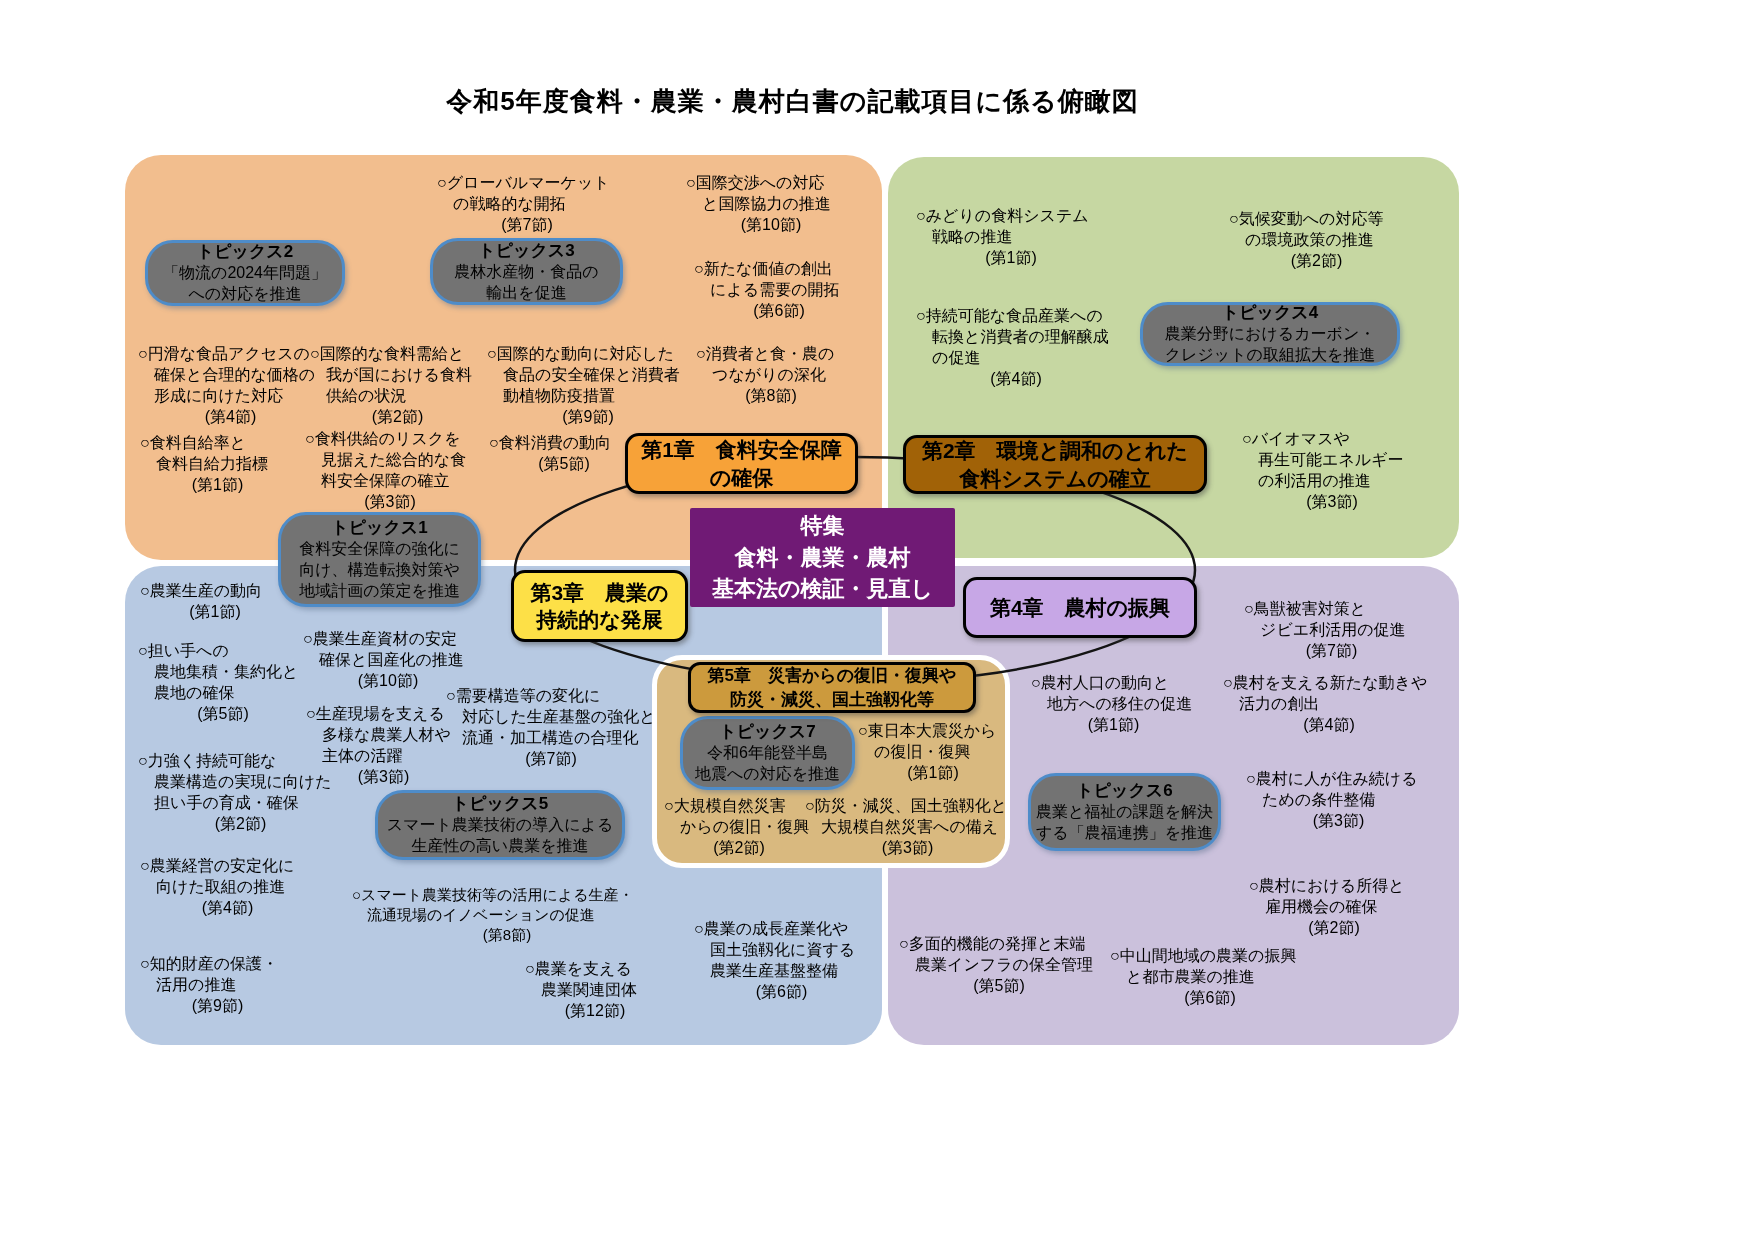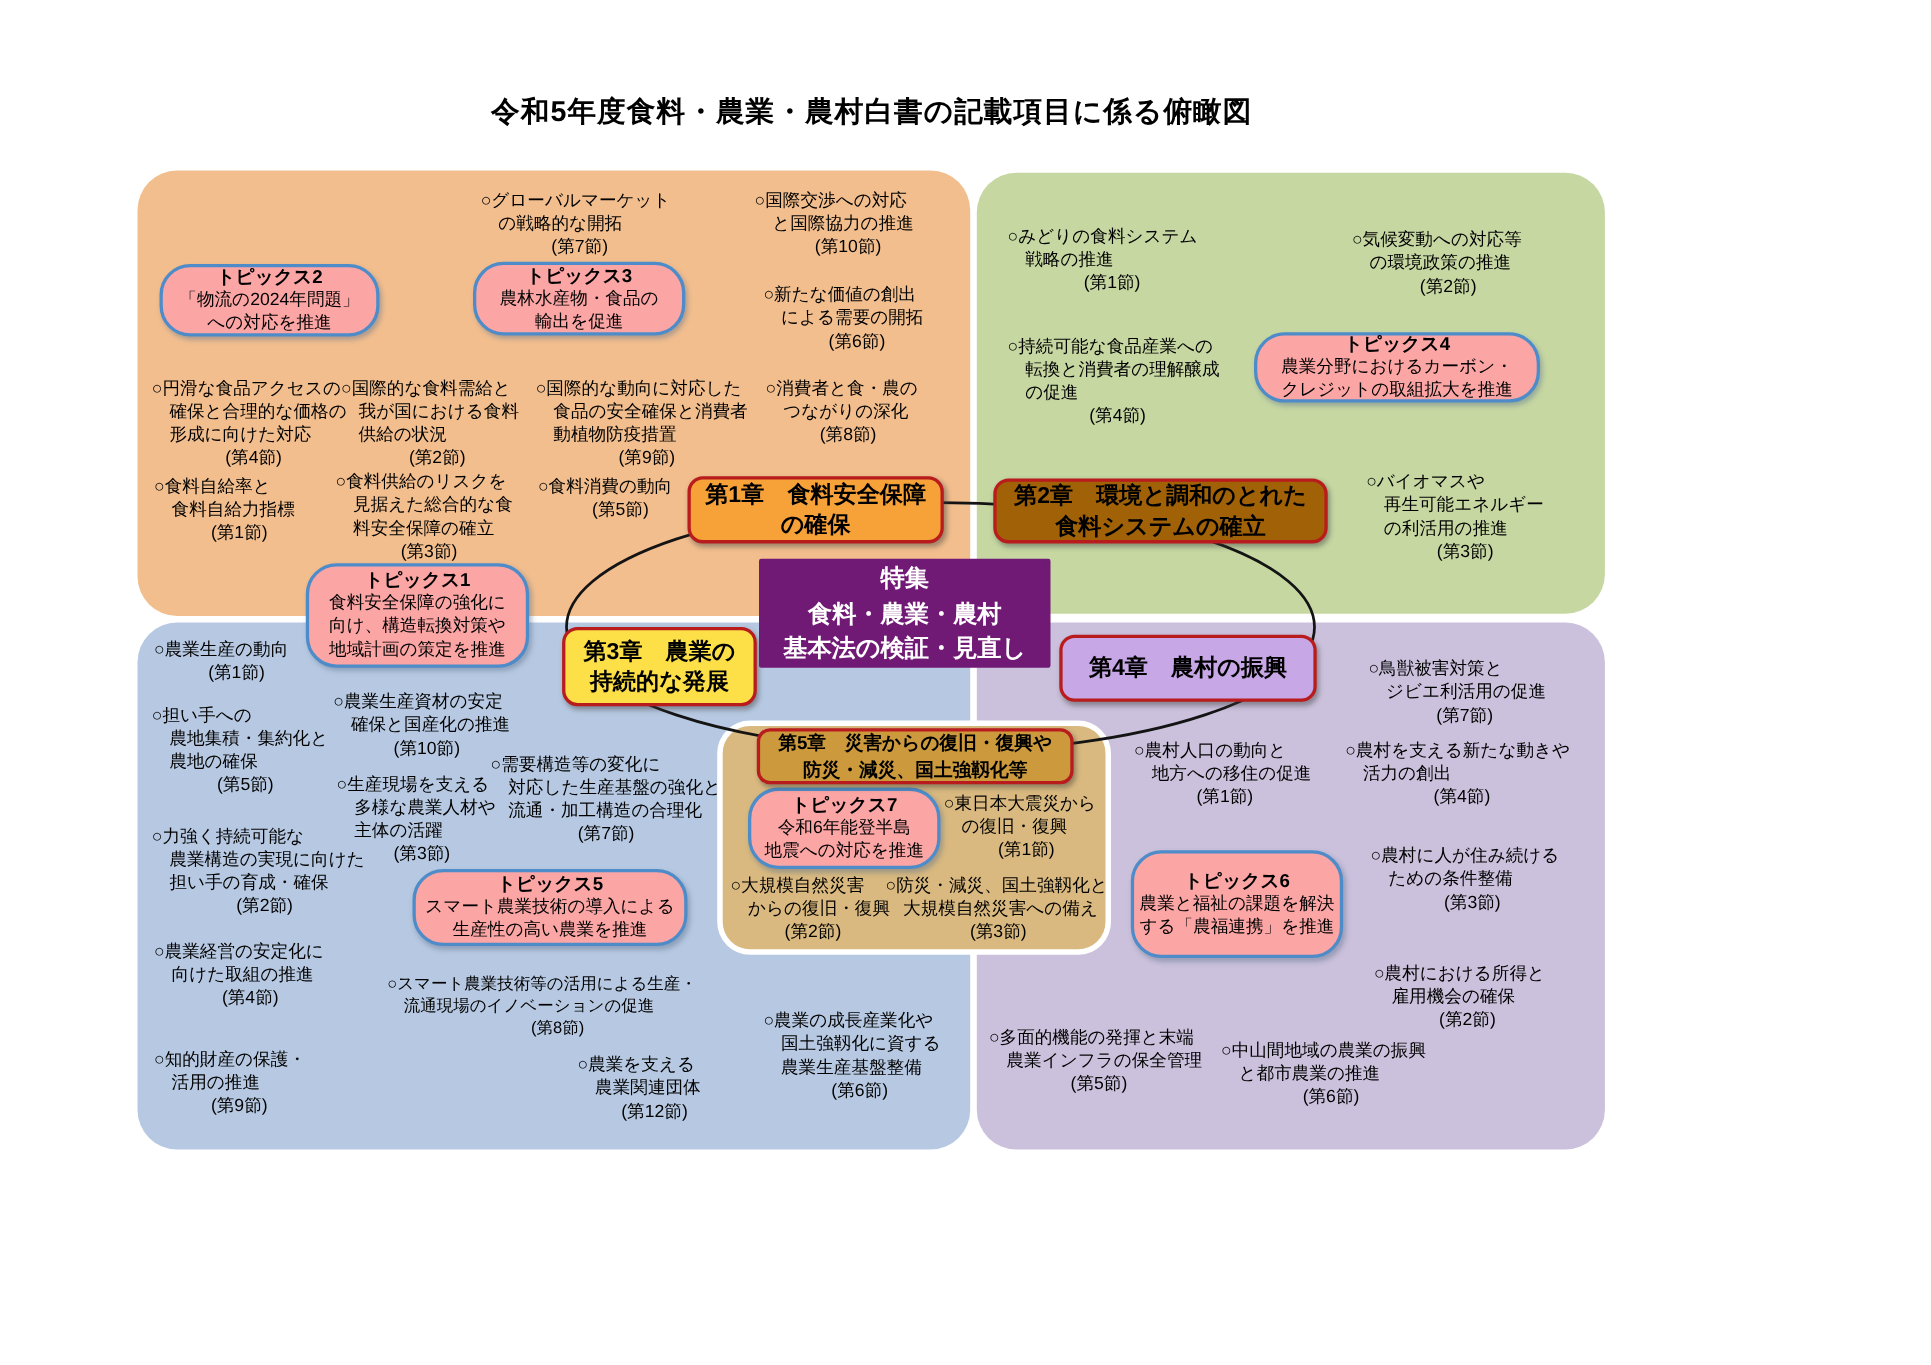--- a/index.html
+++ b/index.html
@@ -13,26 +13,26 @@
   [data-panel="ch3"]{left:125px;top:566px;width:757px;height:479px;}
   [data-panel="ch4"]{left:888px;top:566px;width:571px;height:479px;}
   [data-panel="ch5"]{left:652px;top:655px;width:358px;height:213px;border-radius:30px;
          border:5px solid #fff;box-sizing:border-box;}
   #connector-svg{position:absolute;left:0;top:0;pointer-events:none;}
   #nodes{position:absolute;left:0;top:0;width:1755px;height:1241px;}
   .item{position:absolute;font-size:16px;line-height:1.32;}
   .item .ln{margin-left:1em;white-space:nowrap;}
   .item .ln:first-child{margin-left:0;}
   .item .ln.sec{margin-left:0;text-align:center;white-space:normal;}
-  .topic{position:absolute;background:#fca5a5;border:3px solid #4E8CC9;border-radius:28px;
+  .topic{position:absolute;background:#737373;border:3px solid #4E8CC9;border-radius:28px;
          text-align:center;font-size:16px;line-height:1.3;padding:5px 3px;box-sizing:border-box;
          display:flex;flex-direction:column;justify-content:center;
          box-shadow:2px 3px 5px rgba(90,110,140,.45);}
   .topic .ttl{font-weight:bold;font-size:17px;}
-  .chbox{position:absolute;border:3px solid #b91c1c;border-radius:14px;box-sizing:border-box;
+  .chbox{position:absolute;border:3px solid #000000;border-radius:14px;box-sizing:border-box;
          display:flex;flex-direction:column;align-items:center;justify-content:center;
          font-weight:bold;font-size:21px;line-height:1.3;text-align:center;
          box-shadow:2px 3px 5px rgba(60,60,60,.45);}
   #ch1-box{left:625px;top:433px;width:233px;height:61px;background:#F7A238;}
   #ch2-box{left:903px;top:435px;width:304px;height:59px;background:#a16207;}
   #ch3-box{left:511px;top:570px;width:177px;height:72px;background:#fde047;}
   #ch4-box{left:963px;top:577px;width:234px;height:61px;background:#C7A7E6;}
   #ch5-box{left:688px;top:662px;width:288px;height:51px;background:#CC9A3D;
          font-size:17px;line-height:1.4;border-radius:12px;}
   #special-box{left:690px;top:508px;width:265px;height:99px;background:#701a75;color:#fff;
@@ -244,21 +244,21 @@
       <div class="item" style="left: 899px; top: 933px; width: 200px;">
         <div class="ln">○多面的機能の発揮と末端</div>
         <div class="ln">農業インフラの保全管理</div>
         <div class="ln sec">(第5節)</div>
       </div>
       <div class="item" style="left: 1110px; top: 945px; width: 200px;">
         <div class="ln">○中山間地域の農業の振興</div>
         <div class="ln">と都市農業の推進</div>
         <div class="ln sec">(第6節)</div>
       </div>
-      <div class="topic" style="left: 1028px; top: 773px; width: 193px; height: 98px;">
+      <div class="topic" style="left: 1028px; top: 773px; width: 193px; height: 78px;">
         <div class="ttl">トピックス6</div>
         <div>農業と福祉の課題を解決</div>
         <div>する「農福連携」を推進</div>
       </div>
       <div class="item" style="left: 858px; top: 720px; width: 150px;">
         <div class="ln">○東日本大震災から</div>
         <div class="ln">の復旧・復興</div>
         <div class="ln sec">(第1節)</div>
       </div>
       <div class="item" style="left: 664px; top: 795px; width: 150px;">

